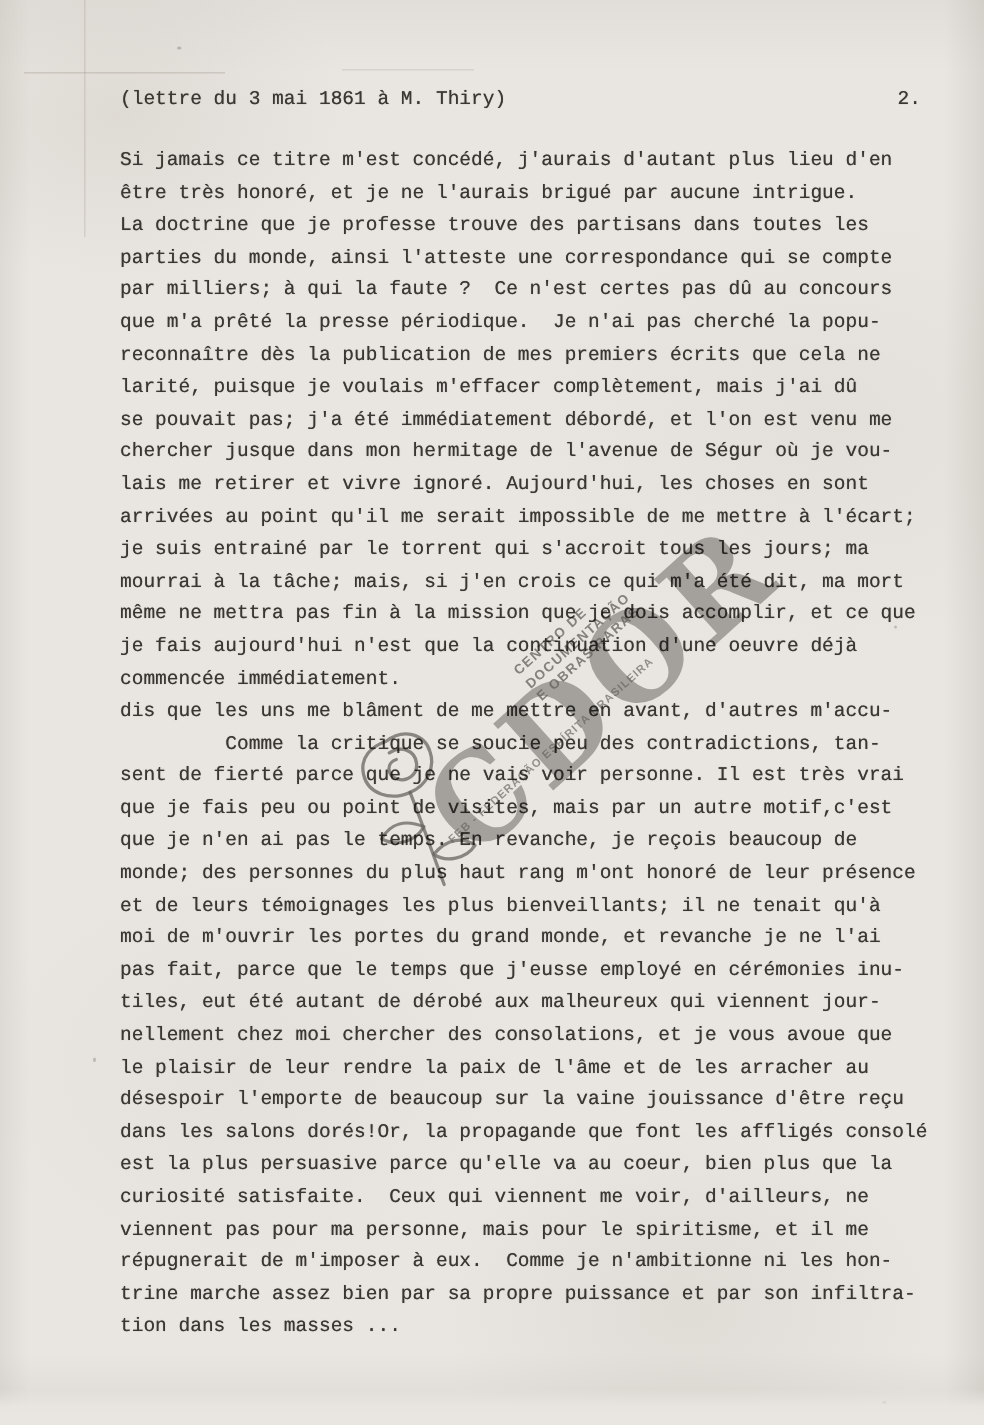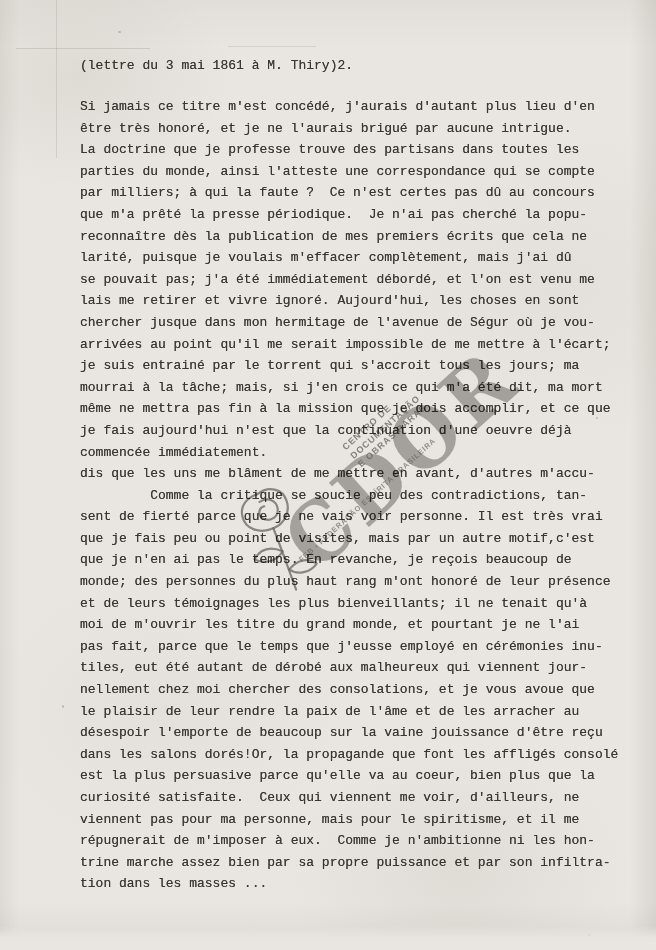--- a/index.html
+++ b/index.html
@@ -25,21 +25,21 @@
   
   .crease{position:absolute;background:rgba(150,143,130,.25);}
   .crease-v{left:56px;top:0;width:1px;height:158px;}
   .crease-h1{left:16px;top:48px;width:134px;height:1px;background:rgba(150,143,130,.30);}
   .crease-h2{left:228px;top:46px;width:88px;height:1px;background:rgba(150,143,130,.22);}
   .speck{position:absolute;border-radius:50%;background:rgba(110,104,95,.35);}
 
   
   .header{
     position:absolute;left:80px;right:42px;top:58px;
-    display:flex;
+    display:flex;justify-content:space-between;
     font-size:13px;color:var(--ink);
     text-shadow:0 0 .5px rgba(58,55,50,.75);
   }
   .letter-body{
     position:absolute;left:80px;top:96px;width:560px;
     font-size:13px;line-height:21.6px;color:var(--ink);
     text-shadow:0 0 .5px rgba(58,55,50,.75);
   }
   .letter-body .line{white-space:pre;}
 
@@ -98,36 +98,36 @@
   <div class="letter-body">
       <div class="line">Si jamais ce titre m'est concédé, j'aurais d'autant plus lieu d'en</div>
       <div class="line">être très honoré, et je ne l'aurais brigué par aucune intrigue.</div>
       <div class="line">La doctrine que je professe trouve des partisans dans toutes les</div>
       <div class="line">parties du monde, ainsi l'atteste une correspondance qui se compte</div>
       <div class="line">par milliers; à qui la faute ?  Ce n'est certes pas dû au concours</div>
       <div class="line">que m'a prêté la presse périodique.  Je n'ai pas cherché la popu-</div>
       <div class="line">reconnaître dès la publication de mes premiers écrits que cela ne</div>
       <div class="line">larité, puisque je voulais m'effacer complètement, mais j'ai dû</div>
       <div class="line">se pouvait pas; j'a été immédiatement débordé, et l'on est venu me</div>
+      <div class="line">chercher jusque dans mon hermitage de l'avenue de Ségur où je vou-</div>
       <div class="line">lais me retirer et vivre ignoré. Aujourd'hui, les choses en sont</div>
-      <div class="line">chercher jusque dans mon hermitage de l'avenue de Ségur où je vou-</div>
       <div class="line">arrivées au point qu'il me serait impossible de me mettre à l'écart;</div>
       <div class="line">je suis entrainé par le torrent qui s'accroit tous les jours; ma</div>
       <div class="line">mourrai à la tâche; mais, si j'en crois ce qui m'a été dit, ma mort</div>
       <div class="line">même ne mettra pas fin à la mission que je dois accomplir, et ce que</div>
       <div class="line">je fais aujourd'hui n'est que la continuation d'une oeuvre déjà</div>
       <div class="line">commencée immédiatement.</div>
       <div class="line">dis que les uns me blâment de me mettre en avant, d'autres m'accu-</div>
       <div class="line">         Comme la critique se soucie peu des contradictions, tan-</div>
       <div class="line">sent de fierté parce que je ne vais voir personne. Il est très vrai</div>
       <div class="line">que je fais peu ou point de visites, mais par un autre motif,c'est</div>
       <div class="line">que je n'en ai pas le temps. En revanche, je reçois beaucoup de</div>
       <div class="line">monde; des personnes du plus haut rang m'ont honoré de leur présence</div>
       <div class="line">et de leurs témoignages les plus bienveillants; il ne tenait qu'à</div>
-      <div class="line">moi de m'ouvrir les titre du grand monde, et pourtant je ne l'ai</div>
+      <div class="line">moi de m'ouvrir les portes du grand monde, et revanche je ne l'ai</div>
       <div class="line">pas fait, parce que le temps que j'eusse employé en cérémonies inu-</div>
       <div class="line">tiles, eut été autant de dérobé aux malheureux qui viennent jour-</div>
       <div class="line">nellement chez moi chercher des consolations, et je vous avoue que</div>
       <div class="line">le plaisir de leur rendre la paix de l'âme et de les arracher au</div>
       <div class="line">désespoir l'emporte de beaucoup sur la vaine jouissance d'être reçu</div>
       <div class="line">dans les salons dorés!Or, la propagande que font les affligés consolé</div>
       <div class="line">est la plus persuasive parce qu'elle va au coeur, bien plus que la</div>
       <div class="line">curiosité satisfaite.  Ceux qui viennent me voir, d'ailleurs, ne</div>
       <div class="line">viennent pas pour ma personne, mais pour le spiritisme, et il me</div>
       <div class="line">répugnerait de m'imposer à eux.  Comme je n'ambitionne ni les hon-</div>

